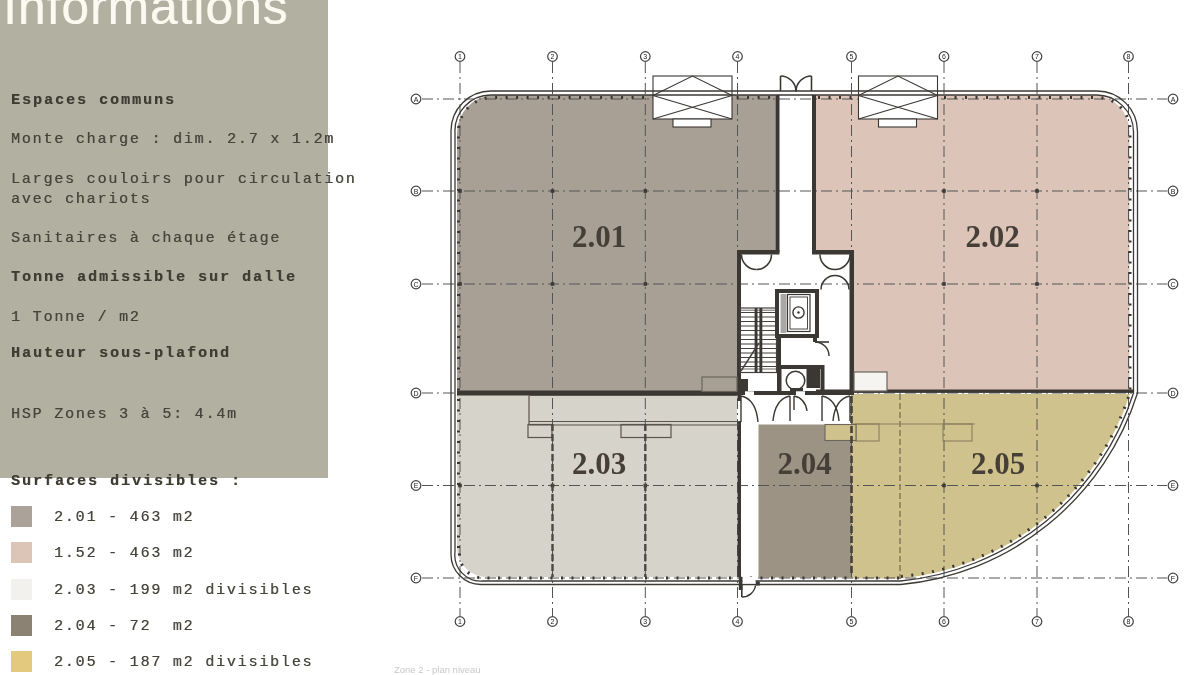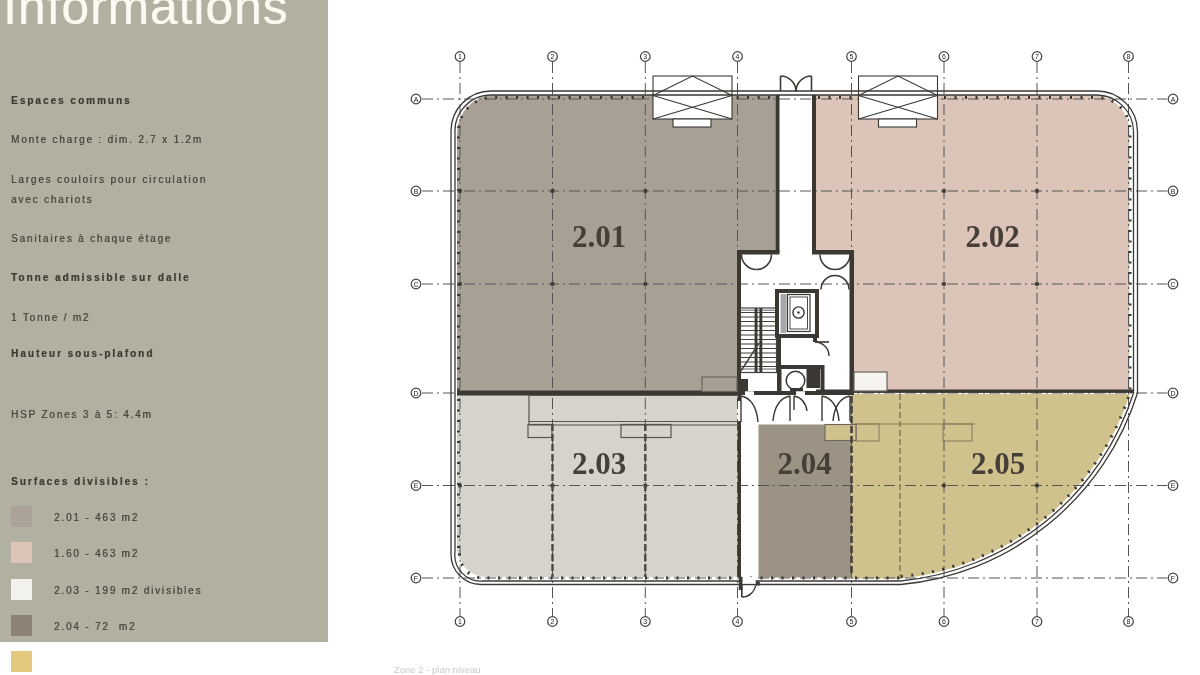--- a/index.html
+++ b/index.html
@@ -1,22 +1,22 @@
 <!DOCTYPE html>
 <html><head>
 <meta charset="utf-8">
 <style>
   html,body{margin:0;padding:0;width:1200px;height:675px;overflow:hidden;background:#fff;
     font-family:"Liberation Sans",sans-serif;}
   #stage{position:relative;width:1200px;height:675px;overflow:hidden;}
-  #sidebar{position:absolute;left:0;top:0;width:328px;height:642px;background:#b2b0a1;}
+  #sidebar{position:absolute;left:0;top:0;width:328px;height:478px;background:#b2b0a1;}
   #title{position:absolute;left:3px;top:-17px;font-size:49.7px;line-height:1.0;color:#fbfaf0;
     letter-spacing:1px;font-weight:400;text-shadow:0.6px 0 0 rgba(251,250,240,0.7);}
-  .sb{position:absolute;left:11px;color:#45433a;font-size:10px;letter-spacing:1.8px;
-    white-space:nowrap;line-height:20px;text-shadow:0.5px 0 0 rgba(69,67,58,0.55);}
+  .sb{position:absolute;left:11px;color:#45433a;font-size:15px;letter-spacing:1.8px;
+    white-space:nowrap;line-height:20px;text-shadow:0.5px 0 0 rgba(69,67,58,0.55);font-family:Liberation Mono, monospace;}
   .sb b{color:#3e3c32;letter-spacing:2px;}
   .sw{position:absolute;left:11px;width:21px;height:21px;}
   #plansvg{position:absolute;left:0;top:0;}
 </style>
 </head>
 <body>
 <div id="stage">
 
   <div id="sidebar">
 
@@ -40,32 +40,33 @@
     <div class="sb" style="top:405px">HSP Zones 3 à 5: 4.4m</div>
 
     <div class="sb" style="top:472px"><b>Surfaces divisibles :</b></div>
 
     <div class="sw" style="top:506px;background:#aba29a"></div>
 
     <div class="sb" style="left:54px;top:508px">2.01 - 463 m2</div>
 
     <div class="sw" style="top:542px;background:#dcc4b7"></div>
 
-    <div class="sb" style="left:54px;top:544px">1.60 - 463 m2</div>
+    <div class="sb" style="left:54px;top:544px">1.52 - 463 m2</div>
 
     <div class="sw" style="top:579px;background:#f2f1ed"></div>
 
     <div class="sb" style="left:54px;top:581px">2.03 - 199 m2 divisibles</div>
 
     <div class="sw" style="top:615px;background:#8b8273"></div>
 
     <div class="sb" style="left:54px;top:617px">2.04 - 72&nbsp; m2</div>
 
     <div class="sw" style="top:651px;background:#e3c97d"></div>
 
+    <div class="sb" style="left:54px;top:653px">2.05 - 187 m2 divisibles</div>
   </div>
 
   <svg id="plansvg" width="1200" height="675" viewBox="0 0 1200 675">
 
     <path d="M457,393 V133 A38,38 0 0 1 495,95 H775.5 V252 H739 V393 Z" fill="#a9a095"></path>
 
     <path d="M816,95 H1094 A37,37 0 0 1 1129.5,132.5 V391 H854 V252 H816 Z" fill="#dcc4b8"></path>
 
     <path d="M457,395 H737 V577 H487 A30,30 0 0 1 457,547 Z" fill="#d6d3cb"></path>
 

